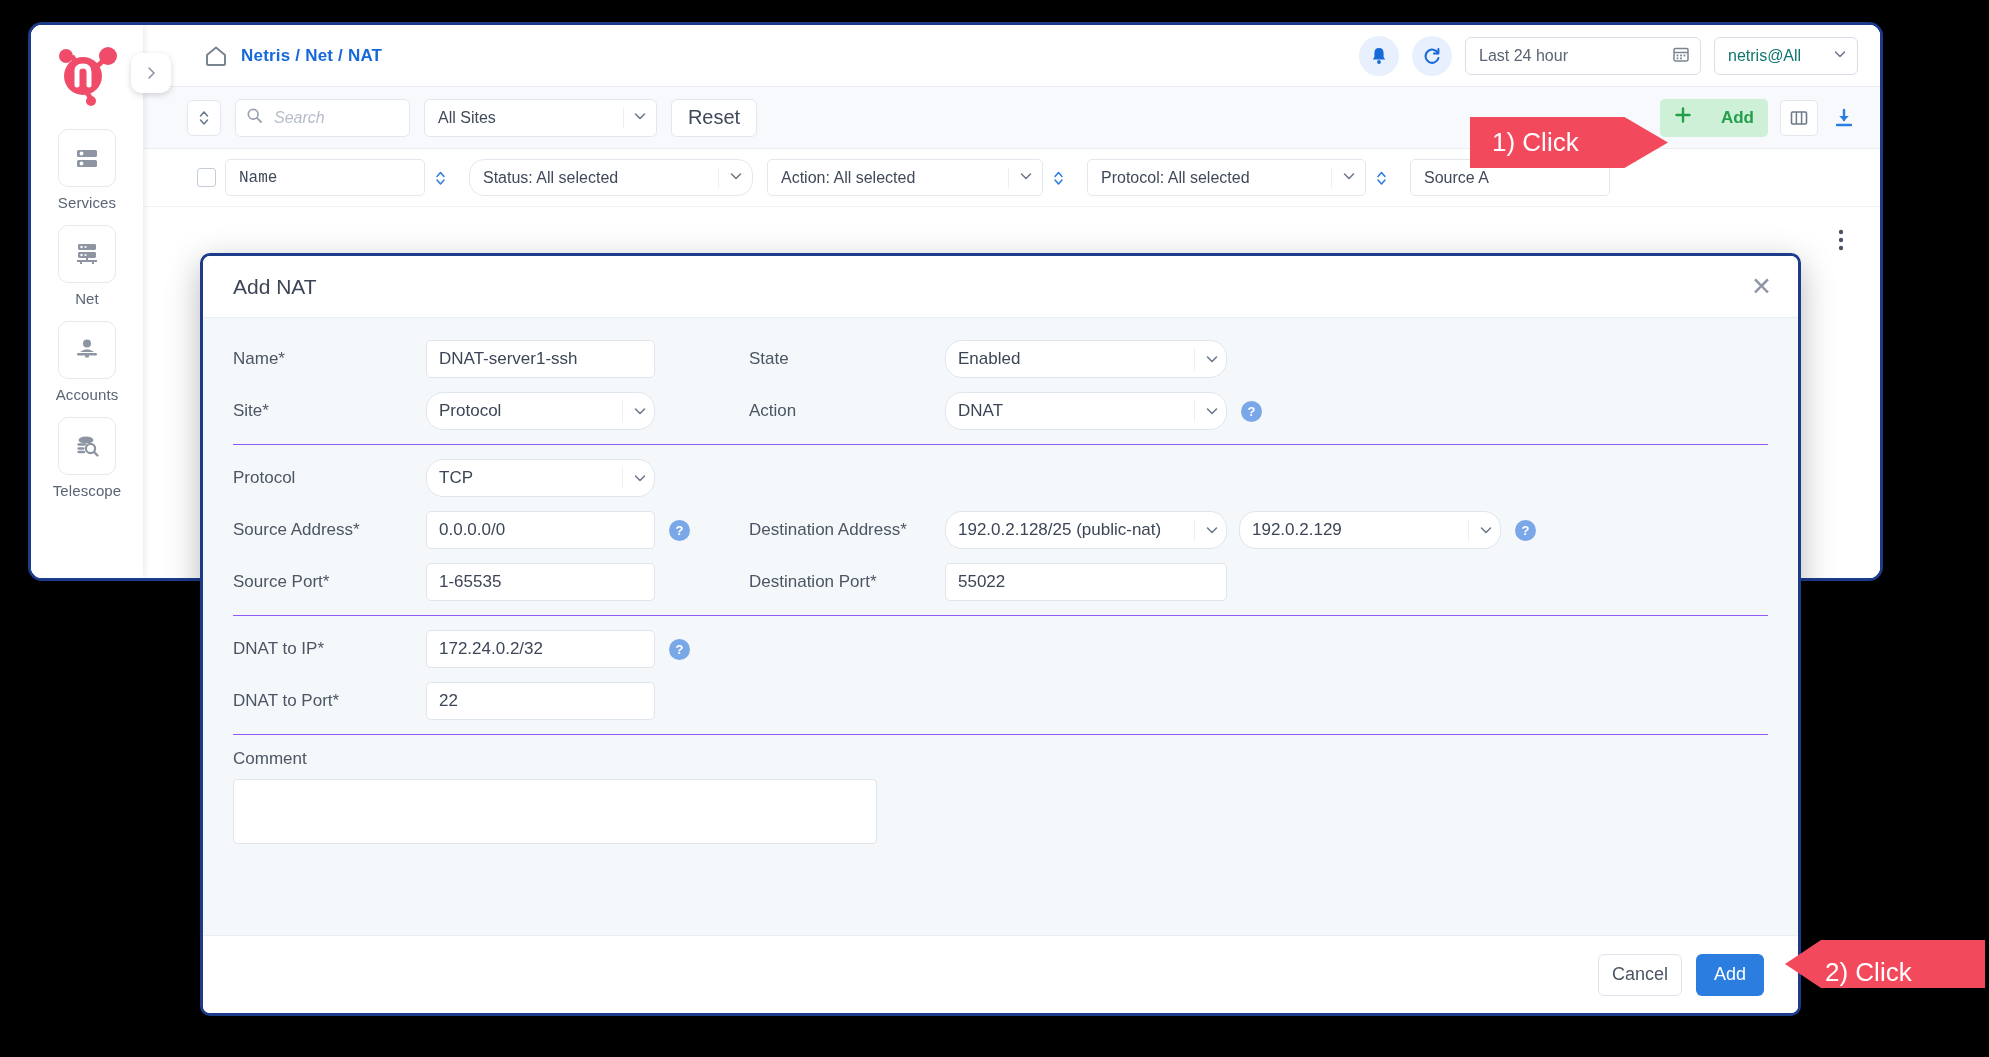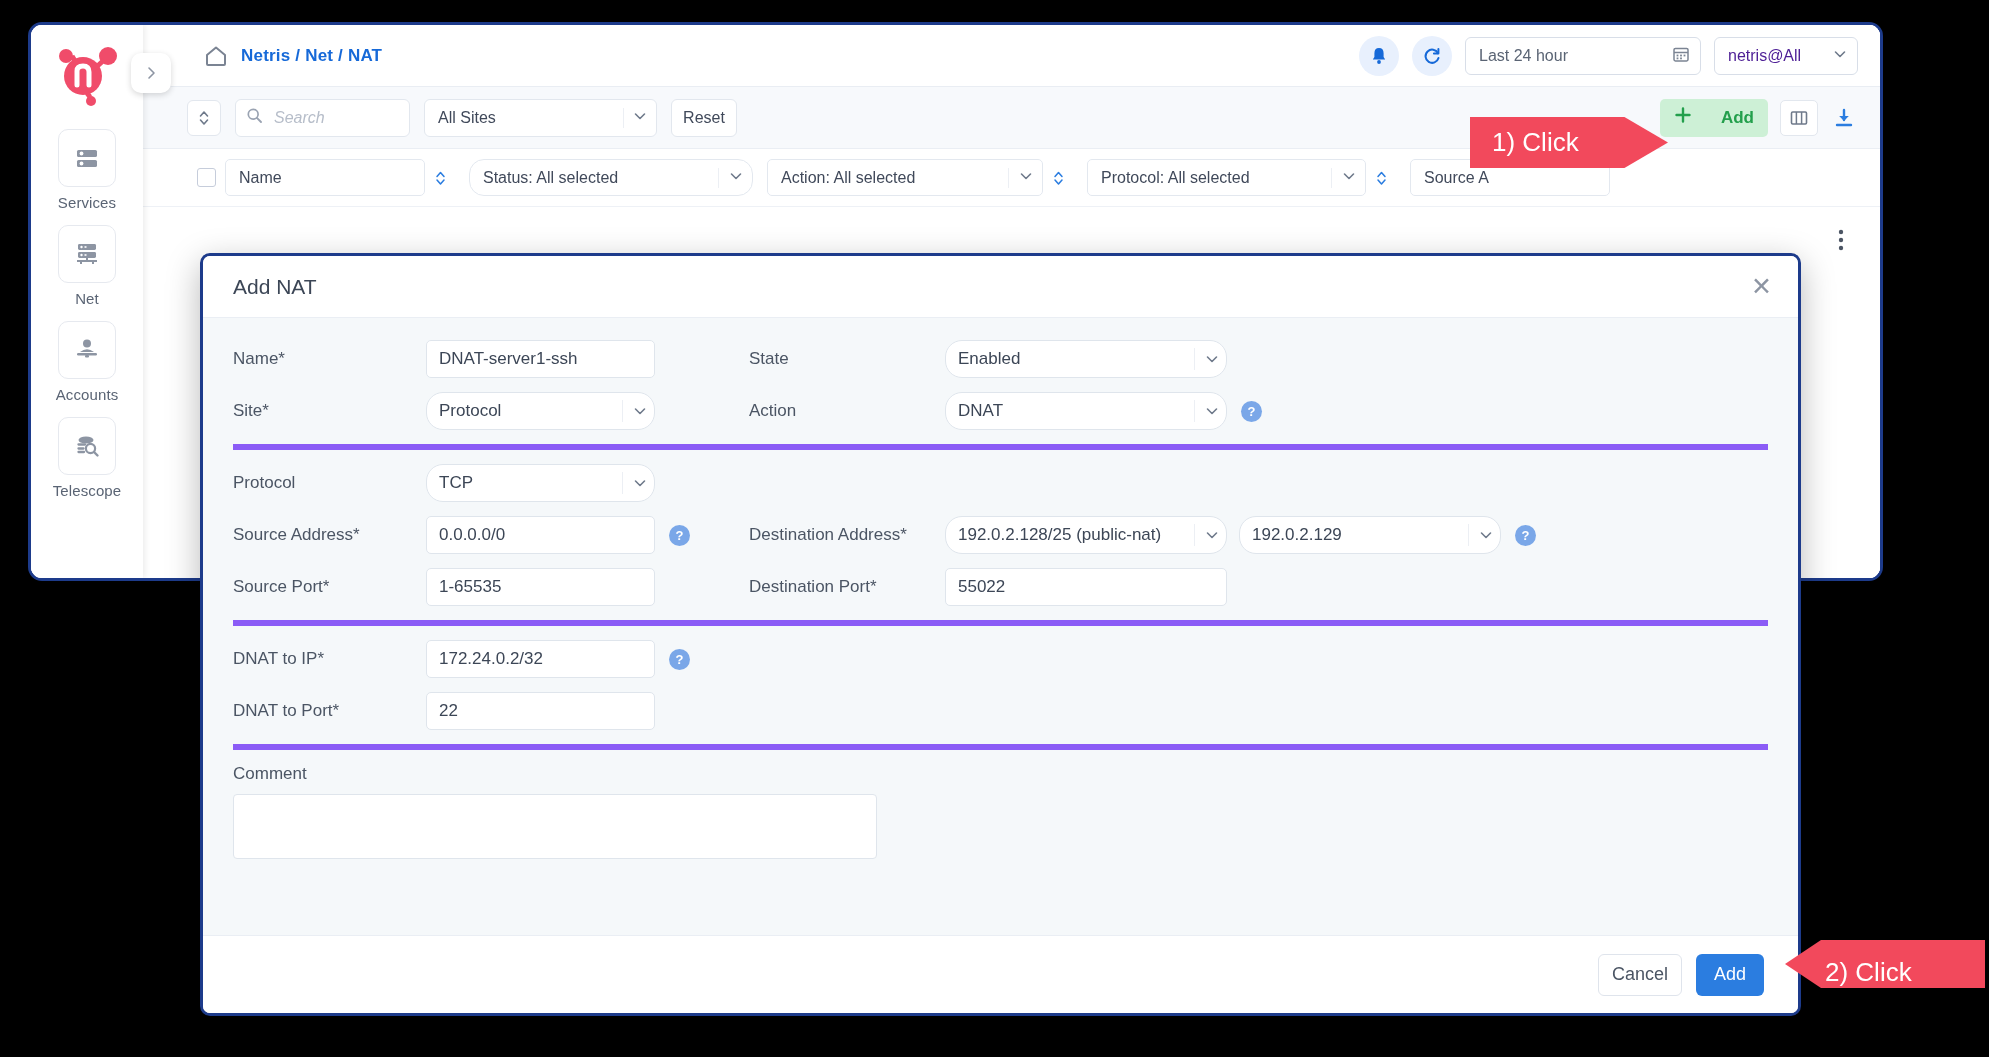--- a/index.html
+++ b/index.html
@@ -64,21 +64,21 @@
   }
   .date-box {
     width: 236px; height: 38px; border: 1px solid #d8dee8; border-radius: 6px;
     background: #fff; display: flex; align-items: center; padding: 0 10px 0 13px;
     font-size: 16px; color: #5a6474; cursor: pointer;
   }
   .date-box .cal { margin-left: auto; }
   .acct-box {
     width: 144px; height: 38px; border: 1px solid #d8dee8; border-radius: 6px;
     background: #fff; display: flex; align-items: center; padding: 0 9px 0 13px;
-    font-size: 16px; color: #4c1d95; cursor: pointer;
+    font-size: 16px; color: #0f766e; cursor: pointer;
   }
   .acct-box .chev { margin-left: auto; }
 
   .filterbar {
     height: 62px; flex: 0 0 62px; display: flex; align-items: center;
     gap: 14px; padding: 0 22px 0 44px; background: #f7f9fc;
     border-bottom: 1px solid #eaeef4;
   }
   .sort-btn {
     width: 34px; height: 36px; border: 1px solid #e2e7ee; border-radius: 6px;
@@ -92,22 +92,22 @@
     border: 0; outline: 0; font-size: 16px; color: #40495a; width: 100%;
     font-family: "Liberation Sans", sans-serif; background: transparent; font-style: italic;
   }
   .search-box input::placeholder { color: #b6bdc9; }
   .sites-box {
     width: 233px; height: 38px; border: 1px solid #e2e7ee; border-radius: 6px; background:#fff;
     display: flex; align-items: center; padding: 0 8px 0 13px; font-size: 16px; color: #40495a; cursor: pointer;
   }
   .sites-box .chev { margin-left: auto; padding-left: 8px; border-left: 1px solid #eceff4; }
   .reset-btn {
-    width: 66px; height: 38px; border: 1px solid #e2e7ee; border-radius: 6px; background:#fff;
-    display: flex; align-items: center; justify-content: center; font-size: 16px; color: #40495a; cursor: pointer;
+    width: 86px; height: 38px; border: 1px solid #e2e7ee; border-radius: 6px; background:#fff;
+    display: flex; align-items: center; justify-content: center; font-size: 20px; color: #40495a; cursor: pointer;
   }
   .filter-right { margin-left: auto; display: flex; align-items: center; gap: 12px; }
   .add-btn {
     width: 108px; height: 38px; background: #cdf0d6; border-radius: 5px;
     display: flex; align-items: center; justify-content: space-between;
     padding: 0 14px; color: #239f4c; font-size: 17px; font-weight: bold; cursor: pointer;
   }
   .cols-btn {
     width: 38px; height: 36px; border: 1px solid #e2e7ee; border-radius: 5px; background:#fff;
     display: flex; align-items: center; justify-content: center; cursor: pointer;
@@ -142,21 +142,21 @@
   }
   .modal-head {
     height: 62px; flex: 0 0 62px; display: flex; align-items: center;
     padding: 0 26px 0 30px; border-bottom: 1px solid #eaeef4; background: #fff;
   }
   .modal-title { font-size: 21px; color: #3c4656; }
   .modal-close { margin-left: auto; font-size: 25px; color: #8d95a3; cursor: pointer; line-height: 1; }
   .modal-body {
     flex: 1 1 auto; background: #f5f8fa; padding: 22px 30px 0 30px; overflow: hidden;
   }
-  .sect { border-bottom: 6px solid #8b5cf6; padding-bottom: 14px; margin-bottom: 14px; }
+  .sect { border-bottom: 1px solid #8b5cf6; padding-bottom: 14px; margin-bottom: 14px; }
   .sect.last { border-bottom: 0; }
   .row { display: flex; align-items: center; margin-bottom: 14px; }
   .row:last-child { margin-bottom: 0; }
   .half { display: flex; align-items: center; }
   .half.left { width: 516px; flex: 0 0 516px; }
   .lbl { font-size: 17px; color: #4b5564; }
   .lbl.l1 { width: 193px; flex: 0 0 193px; }
   .lbl.l2 { width: 196px; flex: 0 0 196px; }
   .fld {
     height: 38px; border: 1px solid #dfe5ec; border-radius: 5px; background:#fff;
@@ -387,21 +387,21 @@
                 <path d="M4 18 L18 18" stroke="#2b7de0" stroke-width="2.4" stroke-linecap="round"></path>
               </svg>
             </div>
           </div>
         </div>
 
         <div class="thead">
           <div class="th-check">
             <div class="cbox"></div>
           </div>
-          <div class="th-field" style="width:200px;flex:0 0 200px;">
+          <div class="th-field" style="width:200px;flex:0 0 200px;font-family:Liberation Mono, monospace;">
             <span>Name</span>
           </div>
           <div class="th-sort">
             <svg width="13" height="18" viewBox="0 0 13 18">
                 <path d="M3 7.5 L6.5 3.5 L10 7.5" fill="none" stroke="#2b7de0" stroke-width="1.5" stroke-linecap="round" stroke-linejoin="round"></path>
                 <path d="M3 11 L6.5 15 L10 11" fill="none" stroke="#2b7de0" stroke-width="1.5" stroke-linecap="round" stroke-linejoin="round"></path>
               </svg>
           </div>
           <div class="spacer-sm"></div>
           <div class="th-field" style="width:284px;flex:0 0 284px;border-radius:15px;">

